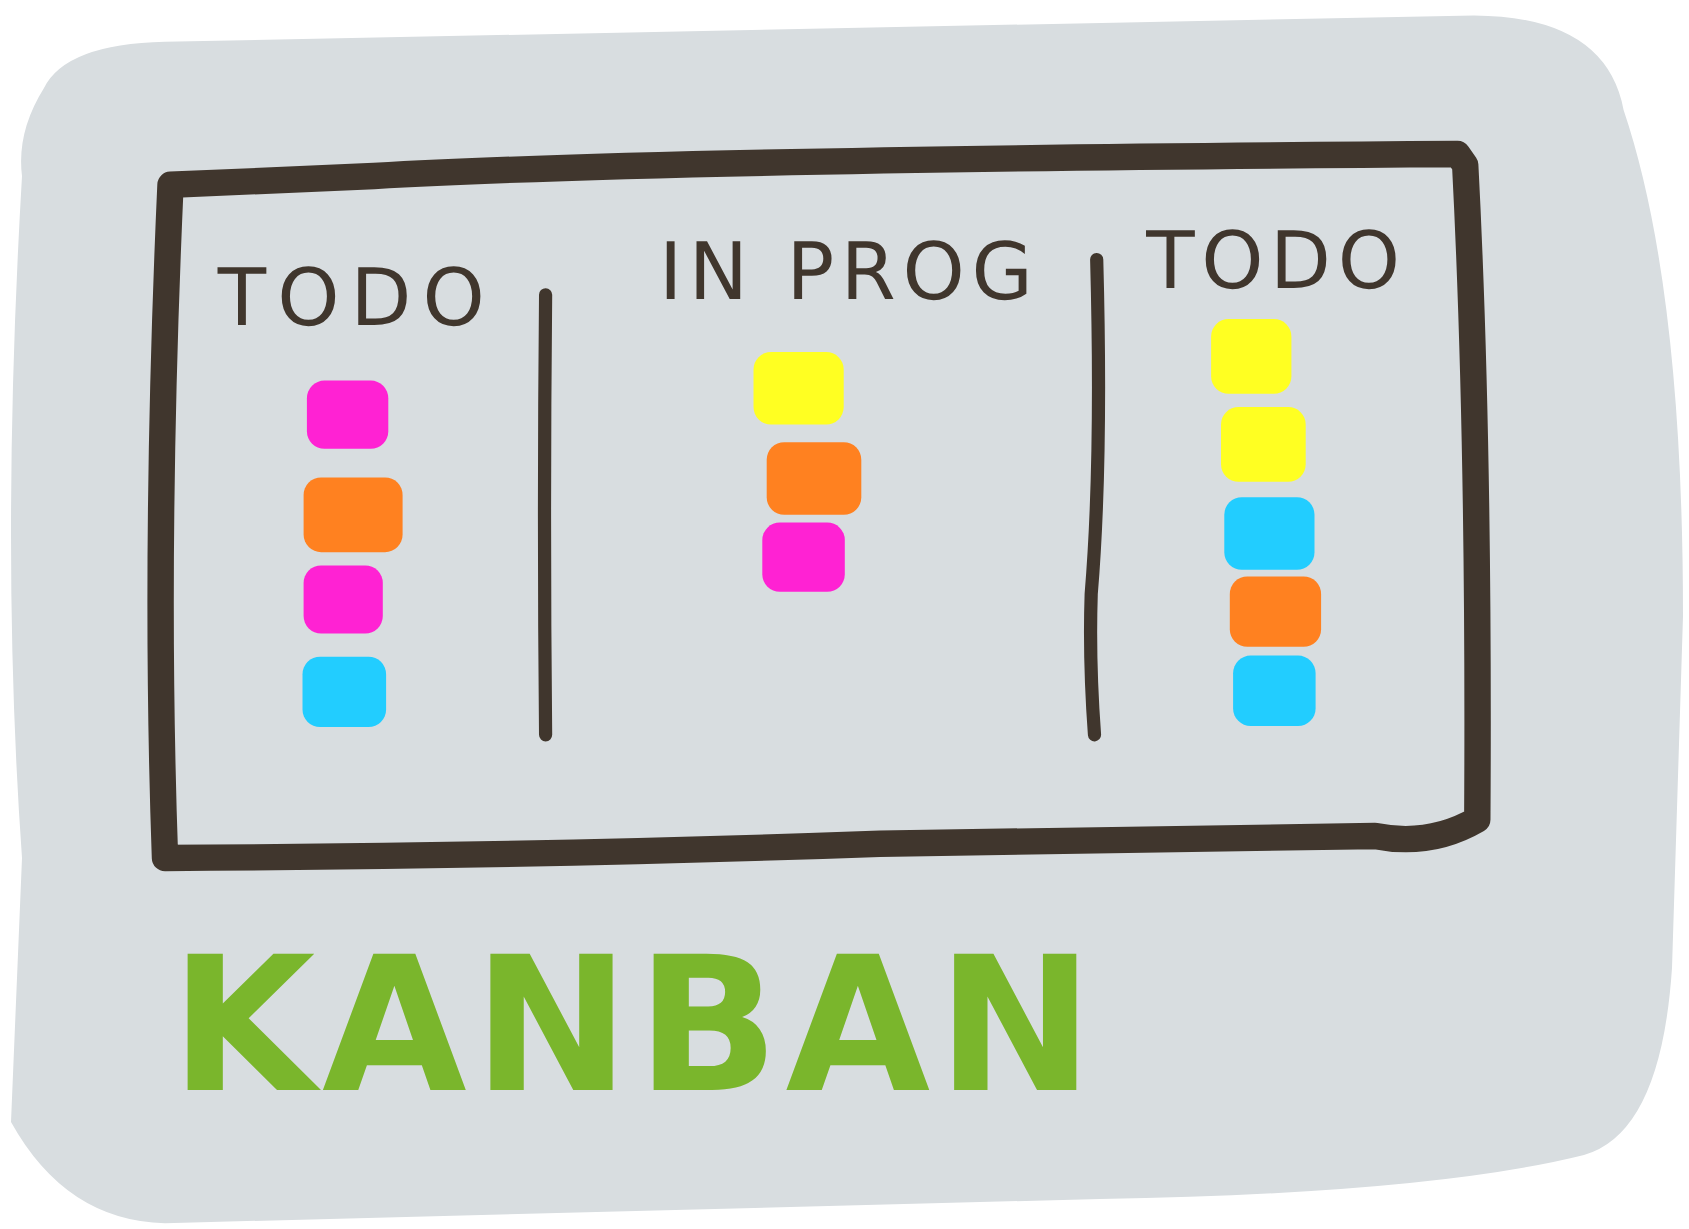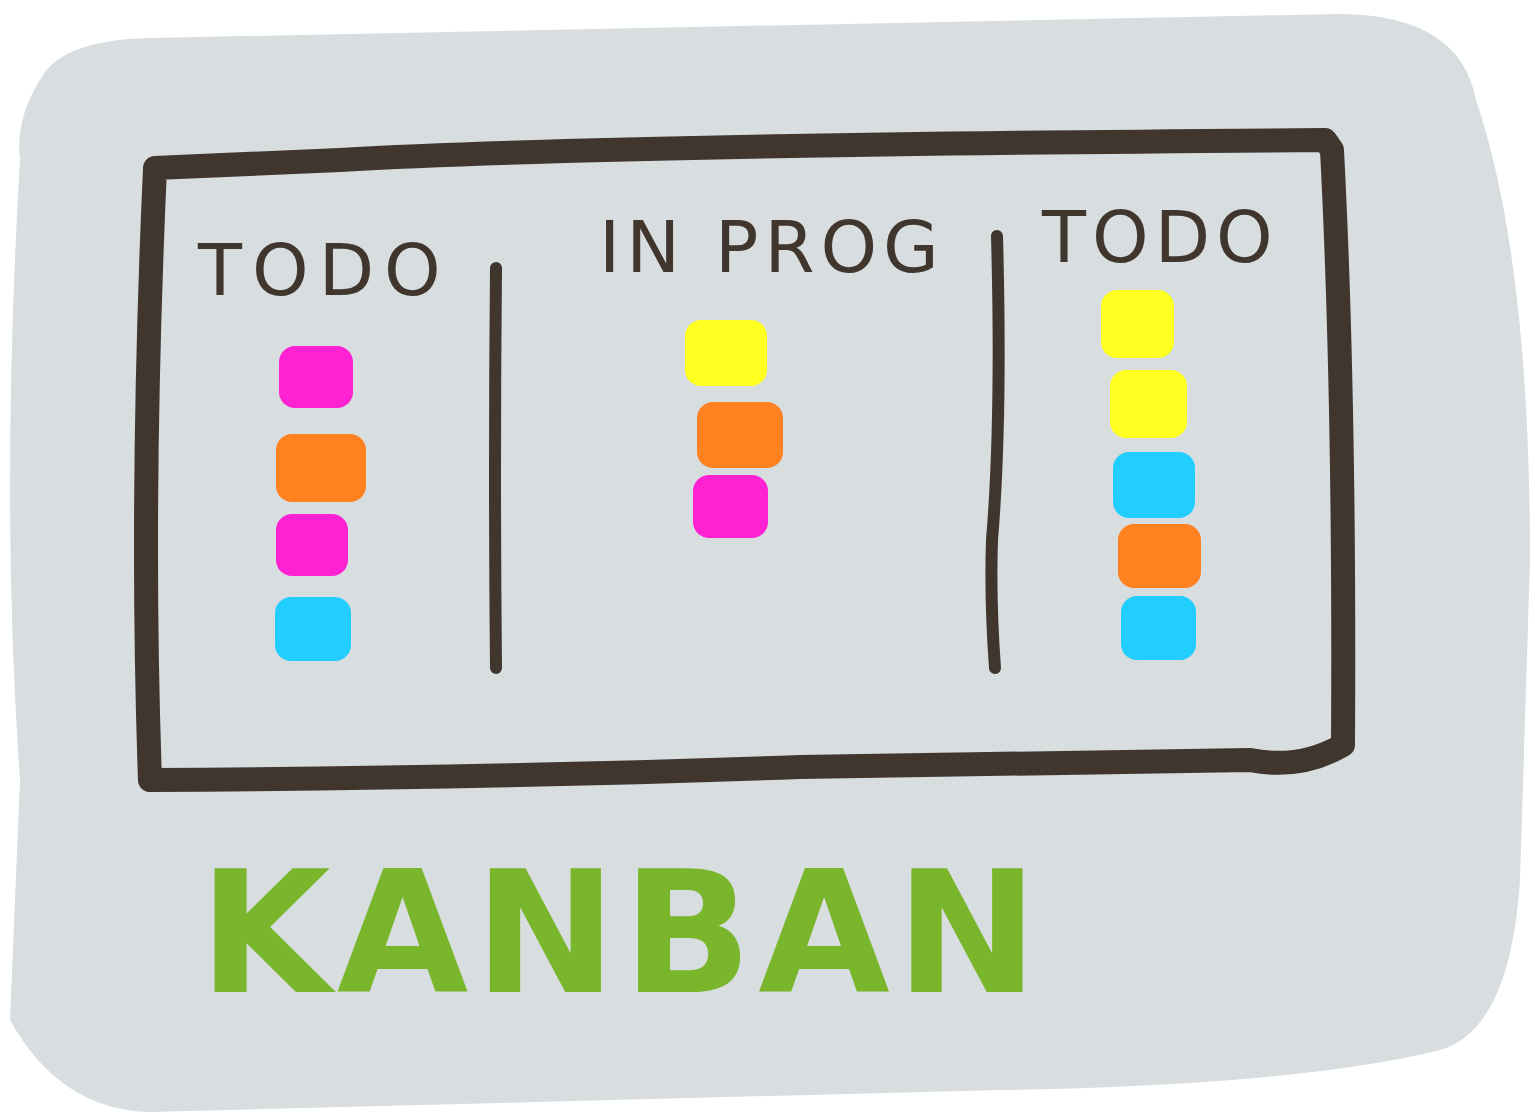--- a/index.html
+++ b/index.html
@@ -31,13 +31,13 @@
 <div class="note" style="left:685px;top:320px;width:82px;height:66px;background:#ffff22;"></div>
 <div class="note" style="left:697px;top:402px;width:86px;height:66px;background:#ff8120;"></div>
 <div class="note" style="left:693px;top:475px;width:75px;height:63px;background:#ff22d3;"></div>
 
 <div class="note" style="left:1101px;top:290px;width:73px;height:68px;background:#ffff22;"></div>
 <div class="note" style="left:1110px;top:370px;width:77px;height:68px;background:#ffff22;"></div>
 <div class="note" style="left:1113px;top:452px;width:82px;height:66px;background:#22cdff;"></div>
 <div class="note" style="left:1118px;top:524px;width:83px;height:64px;background:#ff8120;"></div>
 <div class="note" style="left:1121px;top:596px;width:75px;height:64px;background:#22cdff;"></div>
 
-<div class="title" style="left:155px;top:848px;font-size:170px;line-height:1;margin-left:44px;">KANBAN</div>
+<div class="title" style="left:155px;top:848px;font-size:170px;line-height:1;">KANBAN</div>
 
 </body></html>

